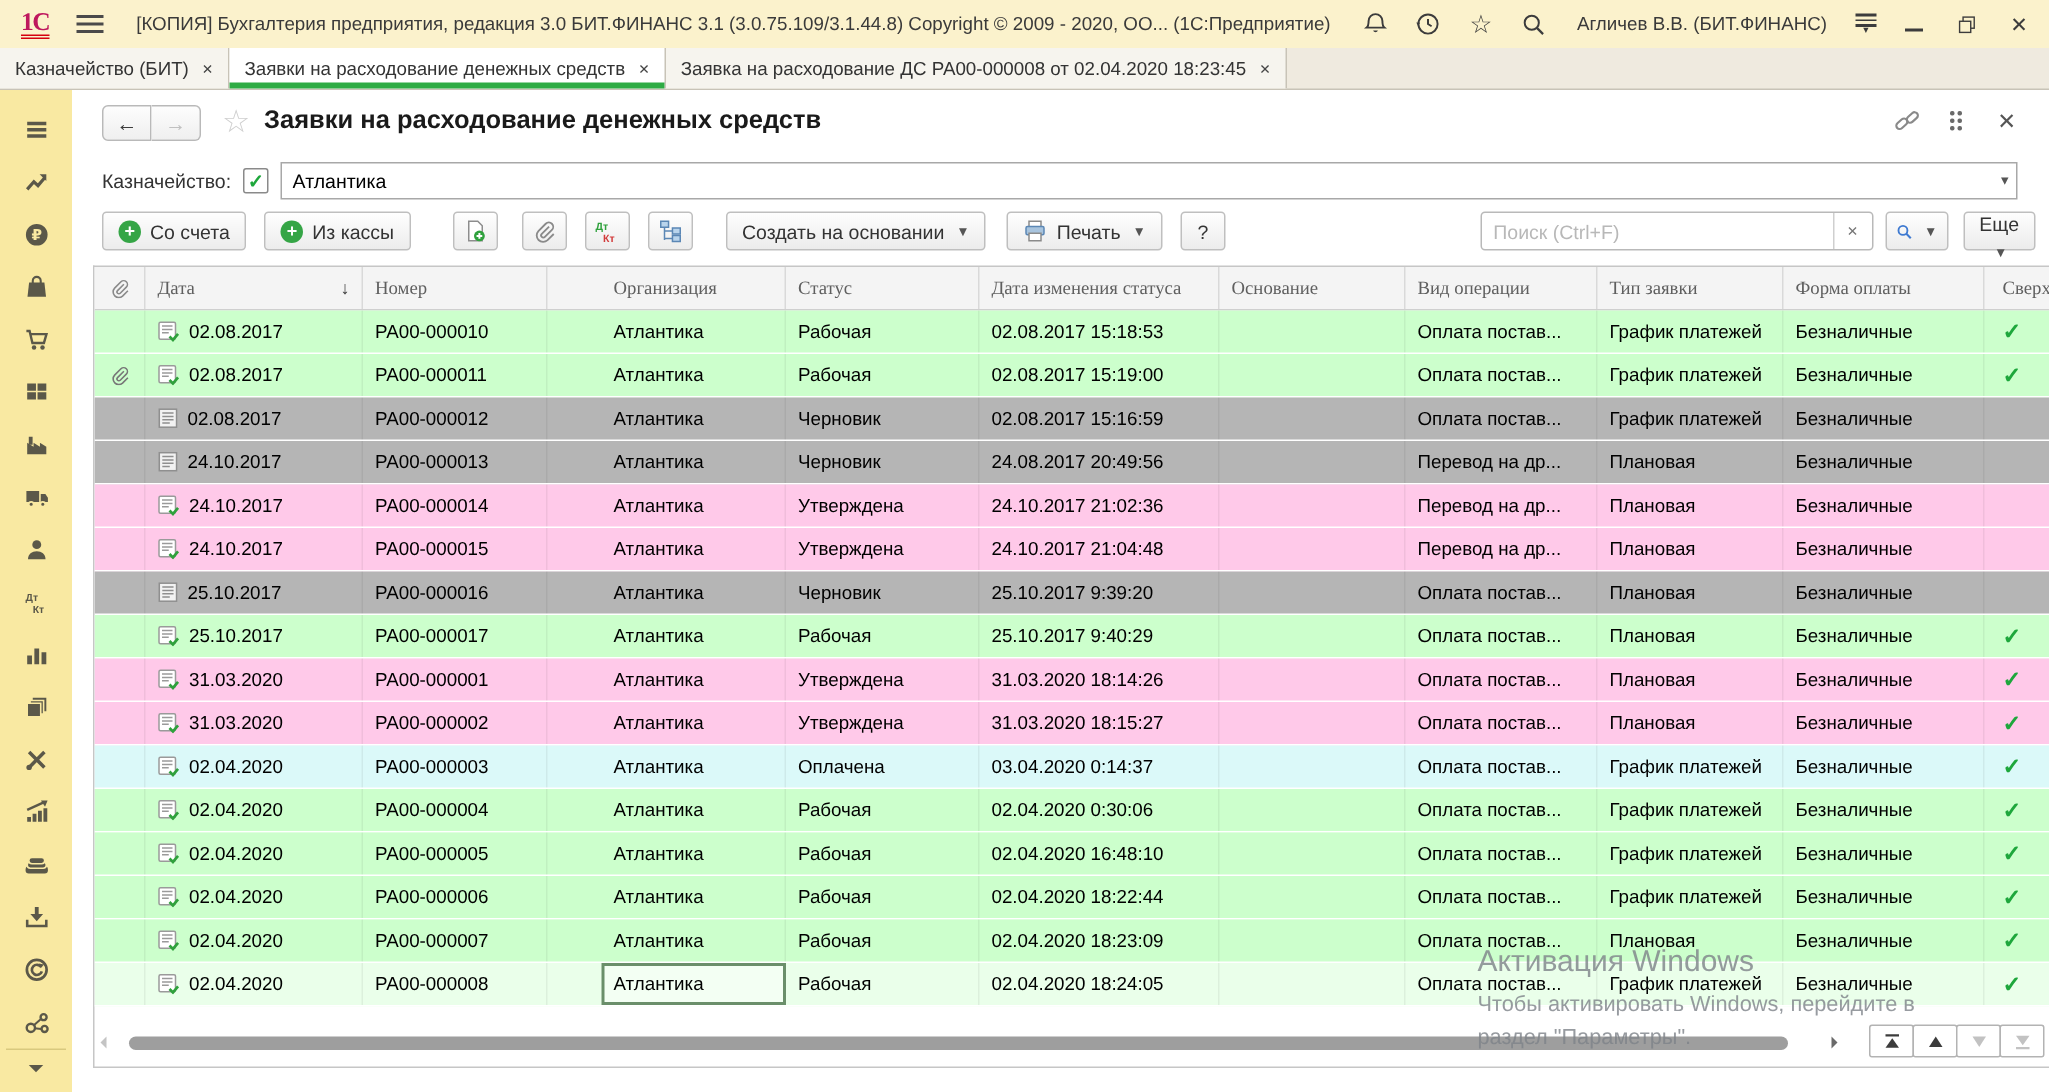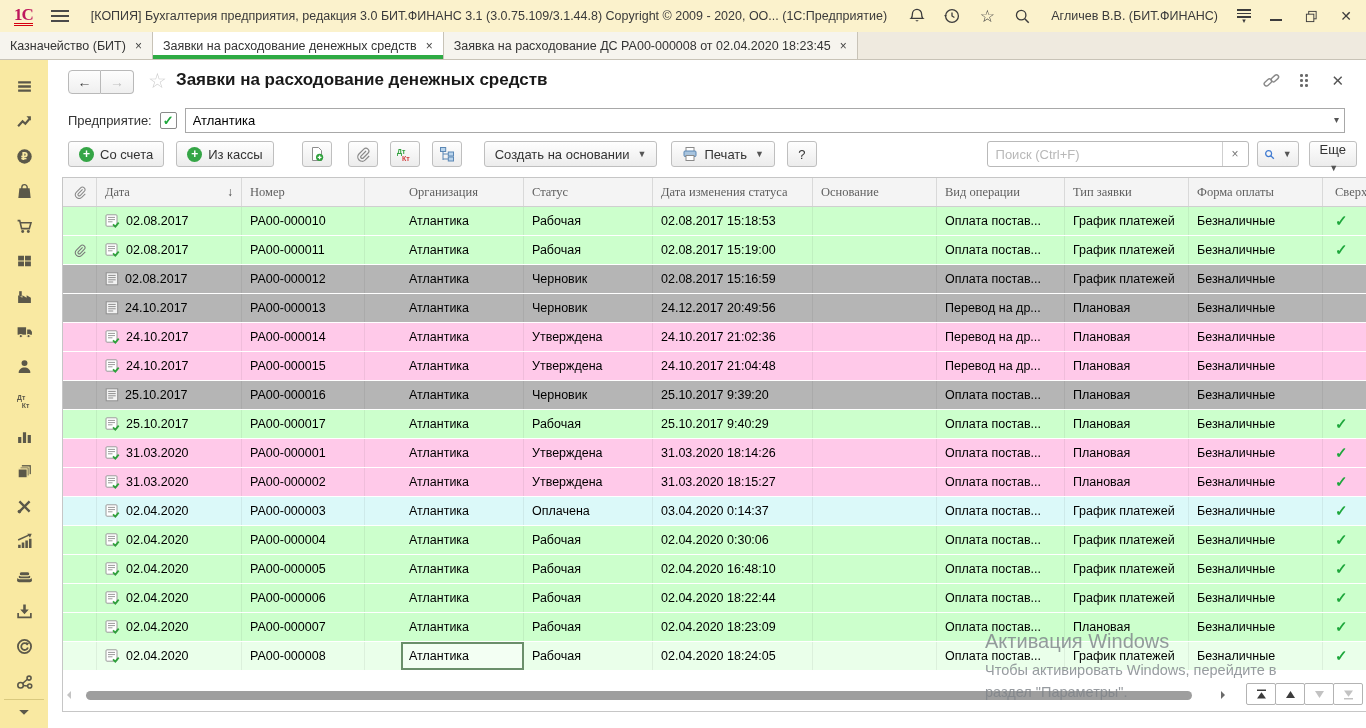--- a/index.html
+++ b/index.html
@@ -329,21 +329,21 @@
         <i></i>
         <i></i>
         <i></i>
         <i></i>
         <i></i>
       </span>
     <span class="hdr-ic hdr-close">✕</span>
   </div>
 
   <div class="org-row">
-    <span class="org-label">Предприятие:</span>
+    <span class="org-label">Казначейство:</span>
     <span class="checkbox">✓</span>
     <span class="combo">
       <input value="Атлантика" style="">
       <span class="caret">▾</span>
     </span>
   </div>
 
   <div class="toolbar">
     <button class="btn">
       <span class="plus-circle">+</span>
@@ -535,21 +535,21 @@
               <svg width="14" height="14" viewBox="0 0 14 14">
                 <rect x="1.2" y="0.8" width="11.5" height="12" fill="#f2f2f2" stroke="#8f8f8f"></rect>
                 <path d="M3.2 3.4h7.5M3.2 5.6h7.5M3.2 7.8h7.5M3.2 10h5" stroke="#8f8f8f" stroke-width="1"></path>
               </svg>
             </span>
             <span>24.10.2017</span>
           </div>
           <div class="cell c-num">РА00-000013</div>
           <div class="cell c-org">Атлантика</div>
           <div class="cell c-status">Черновик</div>
-          <div class="cell c-sdate">24.12.2017 20:49:56</div>
+          <div class="cell c-sdate">24.08.2017 20:49:56</div>
           <div class="cell c-basis"></div>
           <div class="cell c-oper">Перевод на др...</div>
           <div class="cell c-type">Плановая</div>
           <div class="cell c-pay">Безналичные</div>
           <div class="cell c-over"></div>
         </div>
         <div class="row pink">
           <div class="cell c-att"></div>
           <div class="cell c-date">
             <span class="ric">

